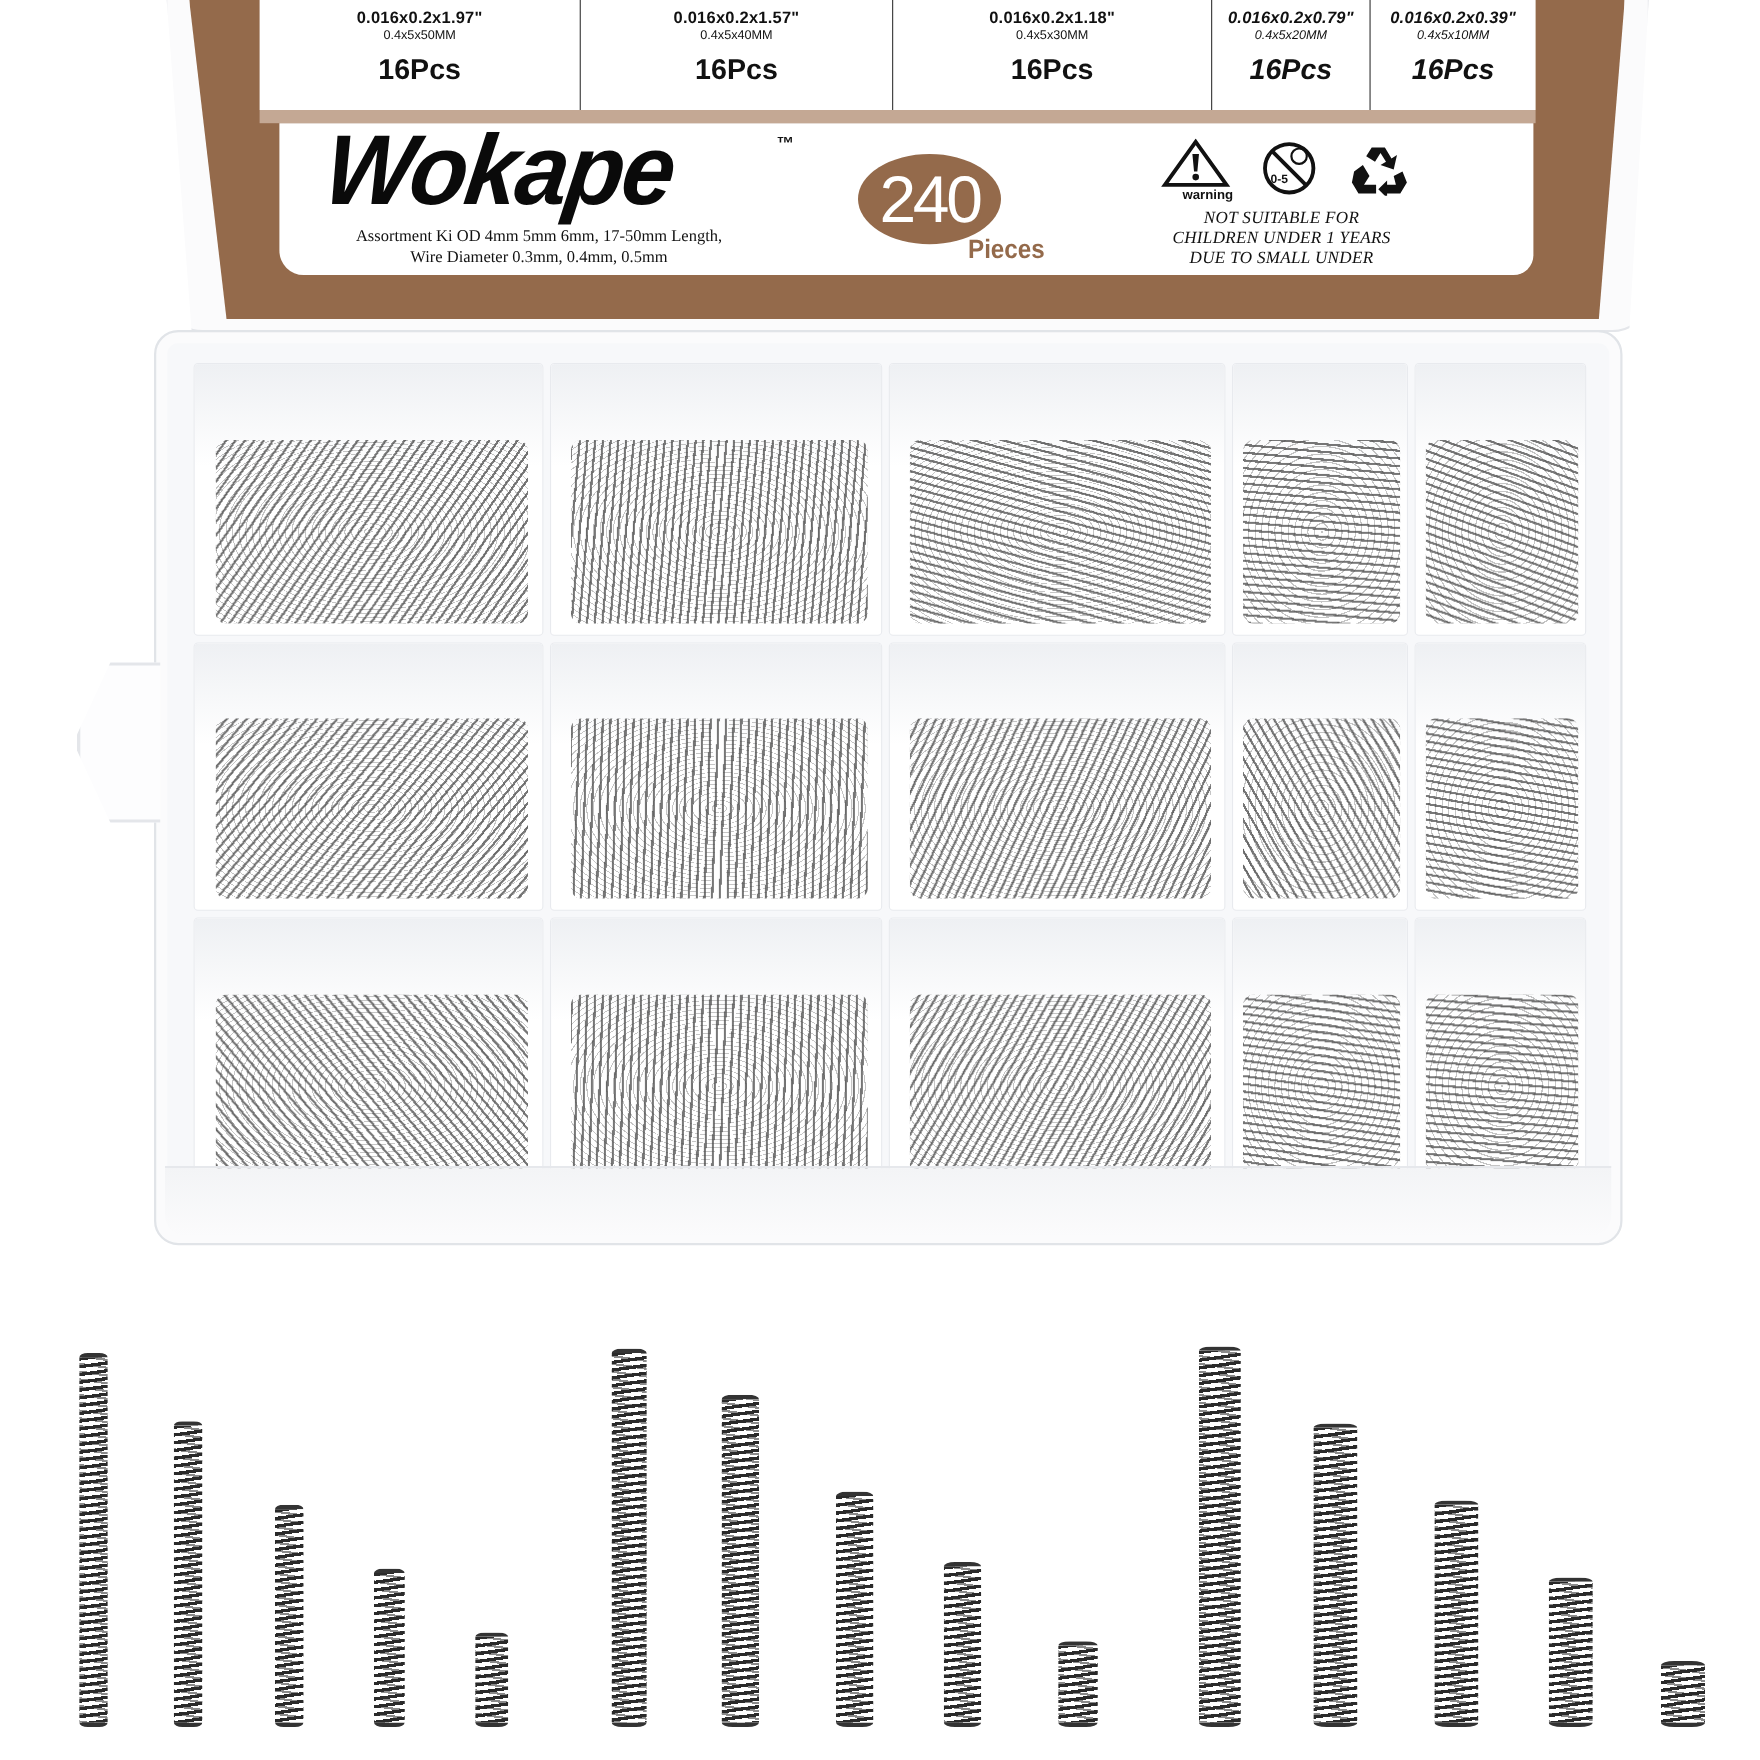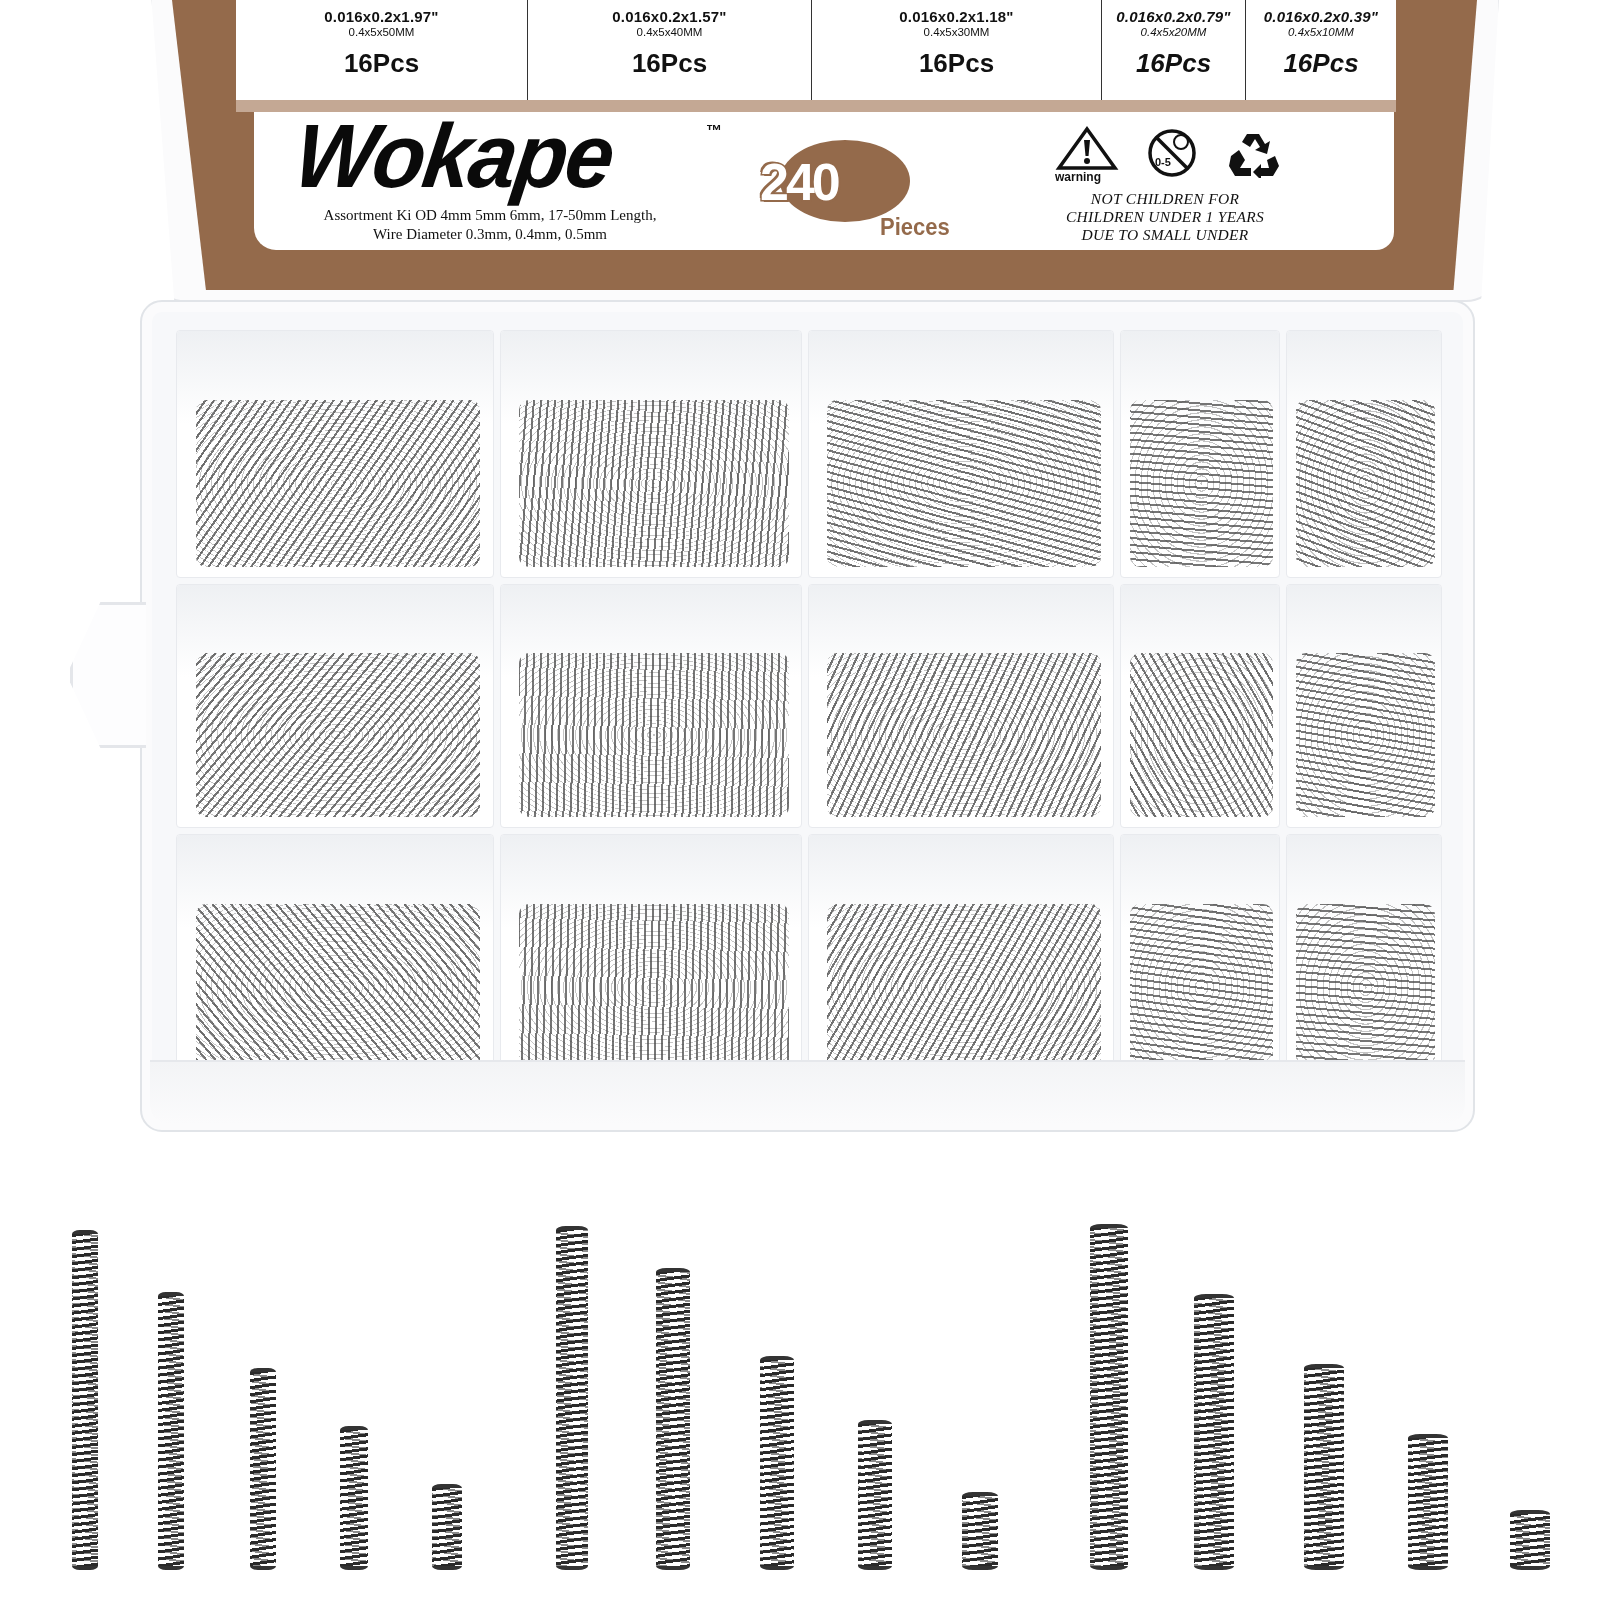--- a/index.html
+++ b/index.html
@@ -48,33 +48,33 @@
   .tm { position: absolute; left: 706px; top: 122px; font-size: 16px; font-weight: bold; color: #111; }
   .desc {
     position: absolute; left: 290px; top: 206px; width: 400px; text-align: center;
     font-family: "Liberation Serif", serif; font-size: 15px; line-height: 19px; color: #111;
   }
   .pieces-badge {
     position: absolute; left: 780px; top: 140px; width: 130px; height: 82px;
     background: #946a4b; border-radius: 50%;
   }
   .pieces-num {
-    position: absolute; left: 760px; top: 142px; width: 170px; 
-    font-family: "Liberation Sans", sans-serif; font-weight: bold; font-size: 52px; line-height: 80px;
+    position: absolute; left: 760px; top: 142px; width: 170px; text-align: center;
+    font-family: "Liberation Sans", sans-serif; font-weight: normal; font-size: 60px; line-height: 80px;
     color: #ffffff; letter-spacing: -3px;
     -webkit-text-stroke: 3px #946a4b; paint-order: stroke fill;
     text-shadow: 0 0 0 #946a4b, 2px 2px 0 #946a4b, -2px -2px 0 #946a4b;
   }
   .pieces-label {
     position: absolute; left: 880px; top: 214px; font-family: "Liberation Sans", sans-serif;
     font-weight: bold; font-size: 22px; color: #946a4b; transform: scaleY(1.1);
   }
   .icons-row { position: absolute; left: 1055px; top: 126px; width: 230px; height: 58px; }
   .icon-warn { position: absolute; left: 0; top: 0; width: 64px; height: 58px; }
-  .icon-warn-label { position: absolute; left: 0; top: 44px; width: 66px; text-align: left; font-size: 12px; font-weight: bold; color: #111; }
+  .icon-warn-label { position: absolute; left: 0; top: 44px; width: 66px; text-align: right; font-size: 12px; font-weight: bold; color: #111; }
   .icon-child { position: absolute; left: 88px; top: 2px; width: 58px; height: 50px; }
   .icon-recycle { position: absolute; left: 170px; top: 4px; width: 56px; height: 48px; }
   .warning-text {
     position: absolute; left: 1040px; top: 190px; width: 250px; text-align: center;
     font-family: "Liberation Serif", serif; font-style: italic; font-size: 15.5px; line-height: 18px;
     color: #111; letter-spacing: 0.3px;
   }
 
   
   .tray {
@@ -184,21 +184,21 @@
     <circle cx="38" cy="14" r="7" fill="none" stroke="#111" stroke-width="2"></circle>
     <text x="12" y="38" font-family="Liberation Sans, sans-serif" font-weight="bold" font-size="11" fill="#111">0-5</text>
   </svg>
   <svg class="icon-recycle" viewBox="0 0 56 48">
     <path d="M22 4 L34 4 L40 14 L45 11 L42 24 L30 20 L35 17 L30 9 L25 17 L17 12 Z" fill="#111"></path>
     <path d="M6 26 L14 20 L20 30 L15 38 L26 38 L26 46 L10 46 L4 36 Z" fill="#111"></path>
     <path d="M50 26 L54 36 L48 46 L36 46 L36 50 L28 42 L36 34 L36 38 L44 38 L42 30 Z" fill="#111"></path>
   </svg>
 </div>
 <div class="warning-text">
-  <div>NOT CHILDREN FOR</div>
+  <div>NOT SUITABLE FOR</div>
   <div>CHILDREN UNDER 1 YEARS</div>
   <div>DUE TO SMALL UNDER</div>
 </div>
 
 <div class="tray"></div>
 <div class="tray-handle"></div>
 
 <div class="compartments">
   <div class="compartment">
       <div class="springs" style="--ang:125deg"></div>

